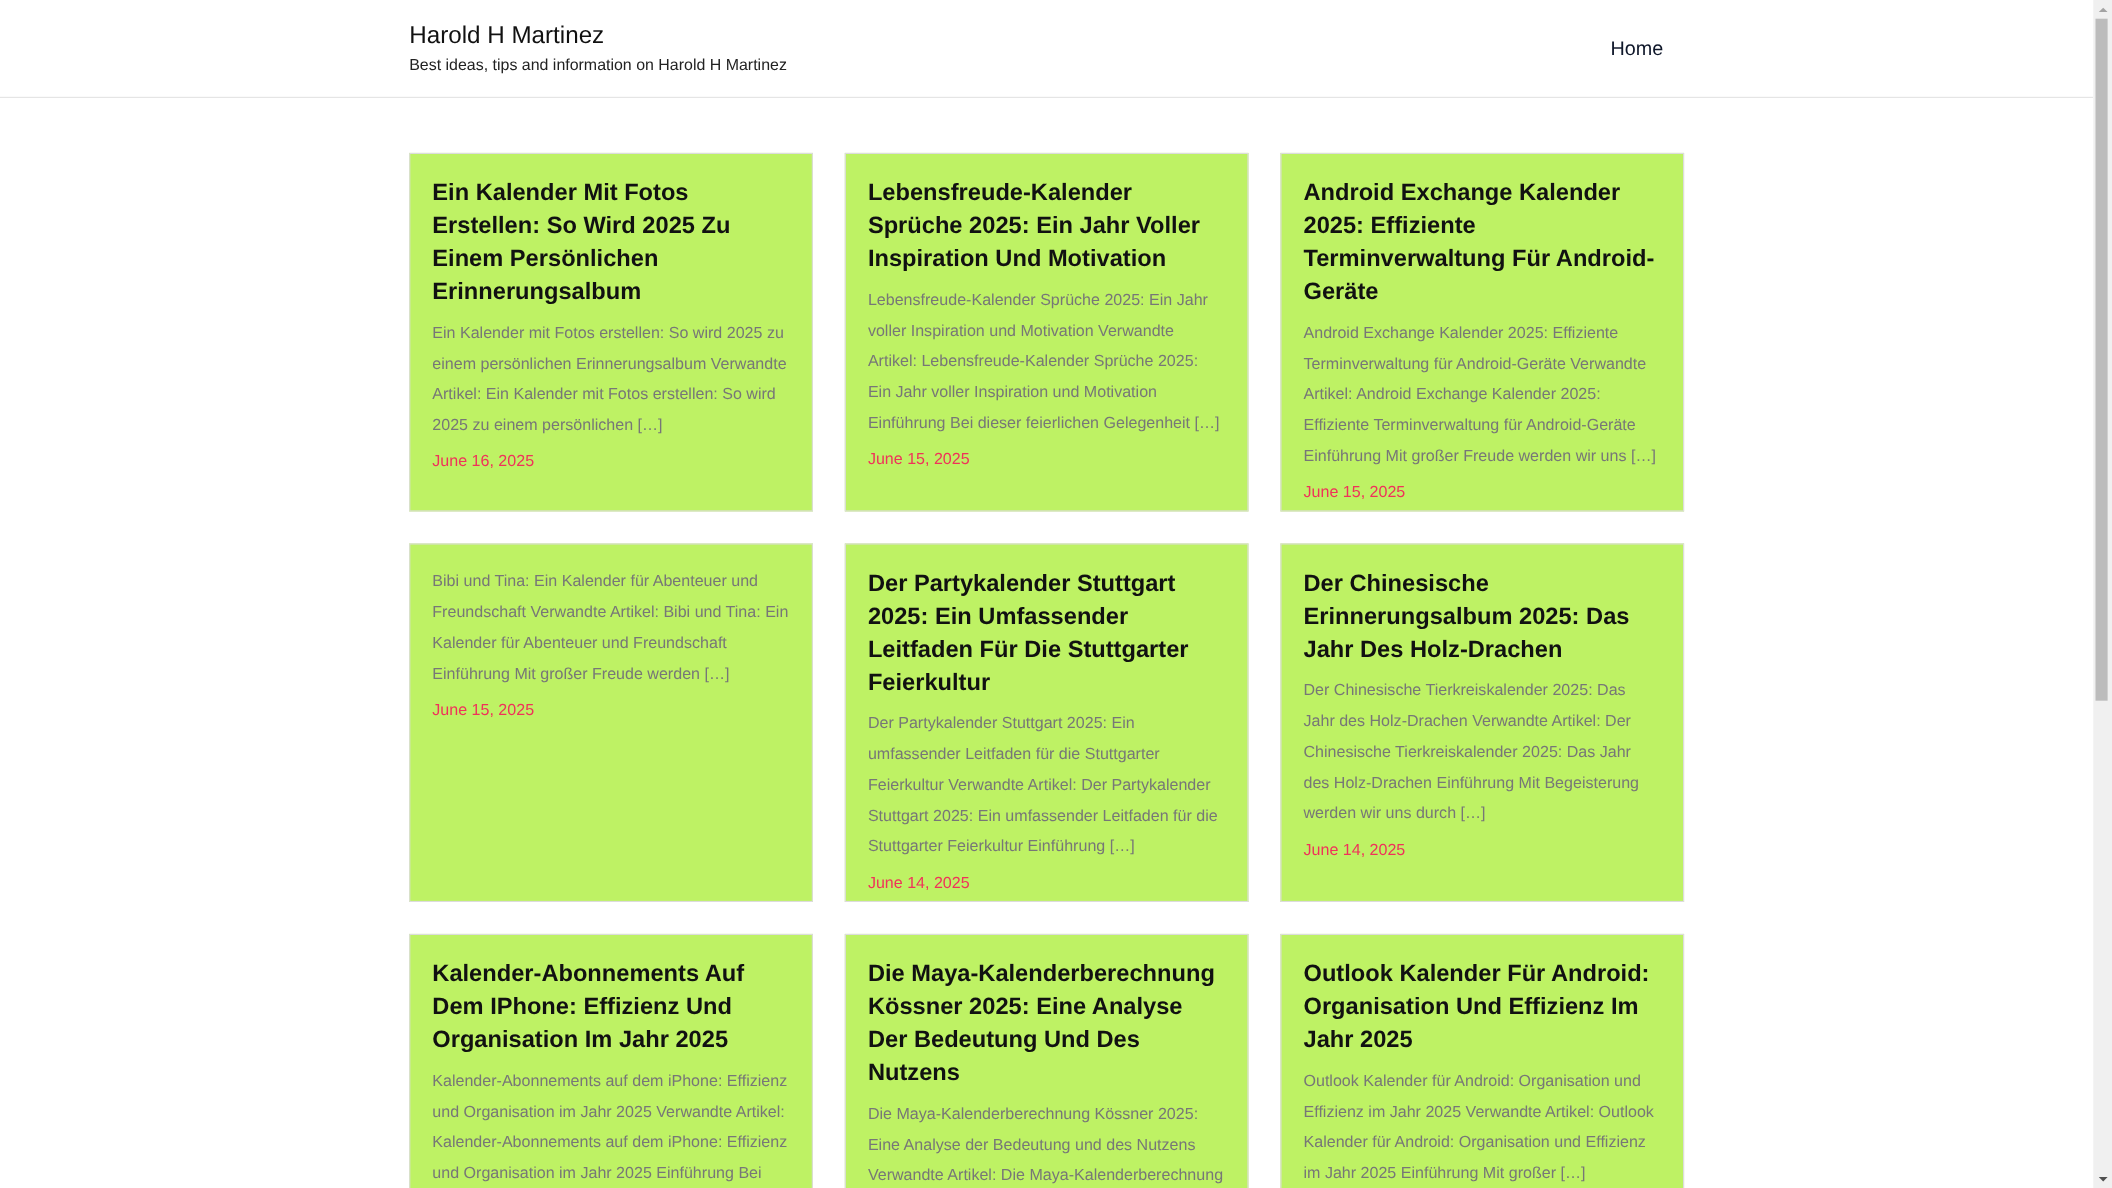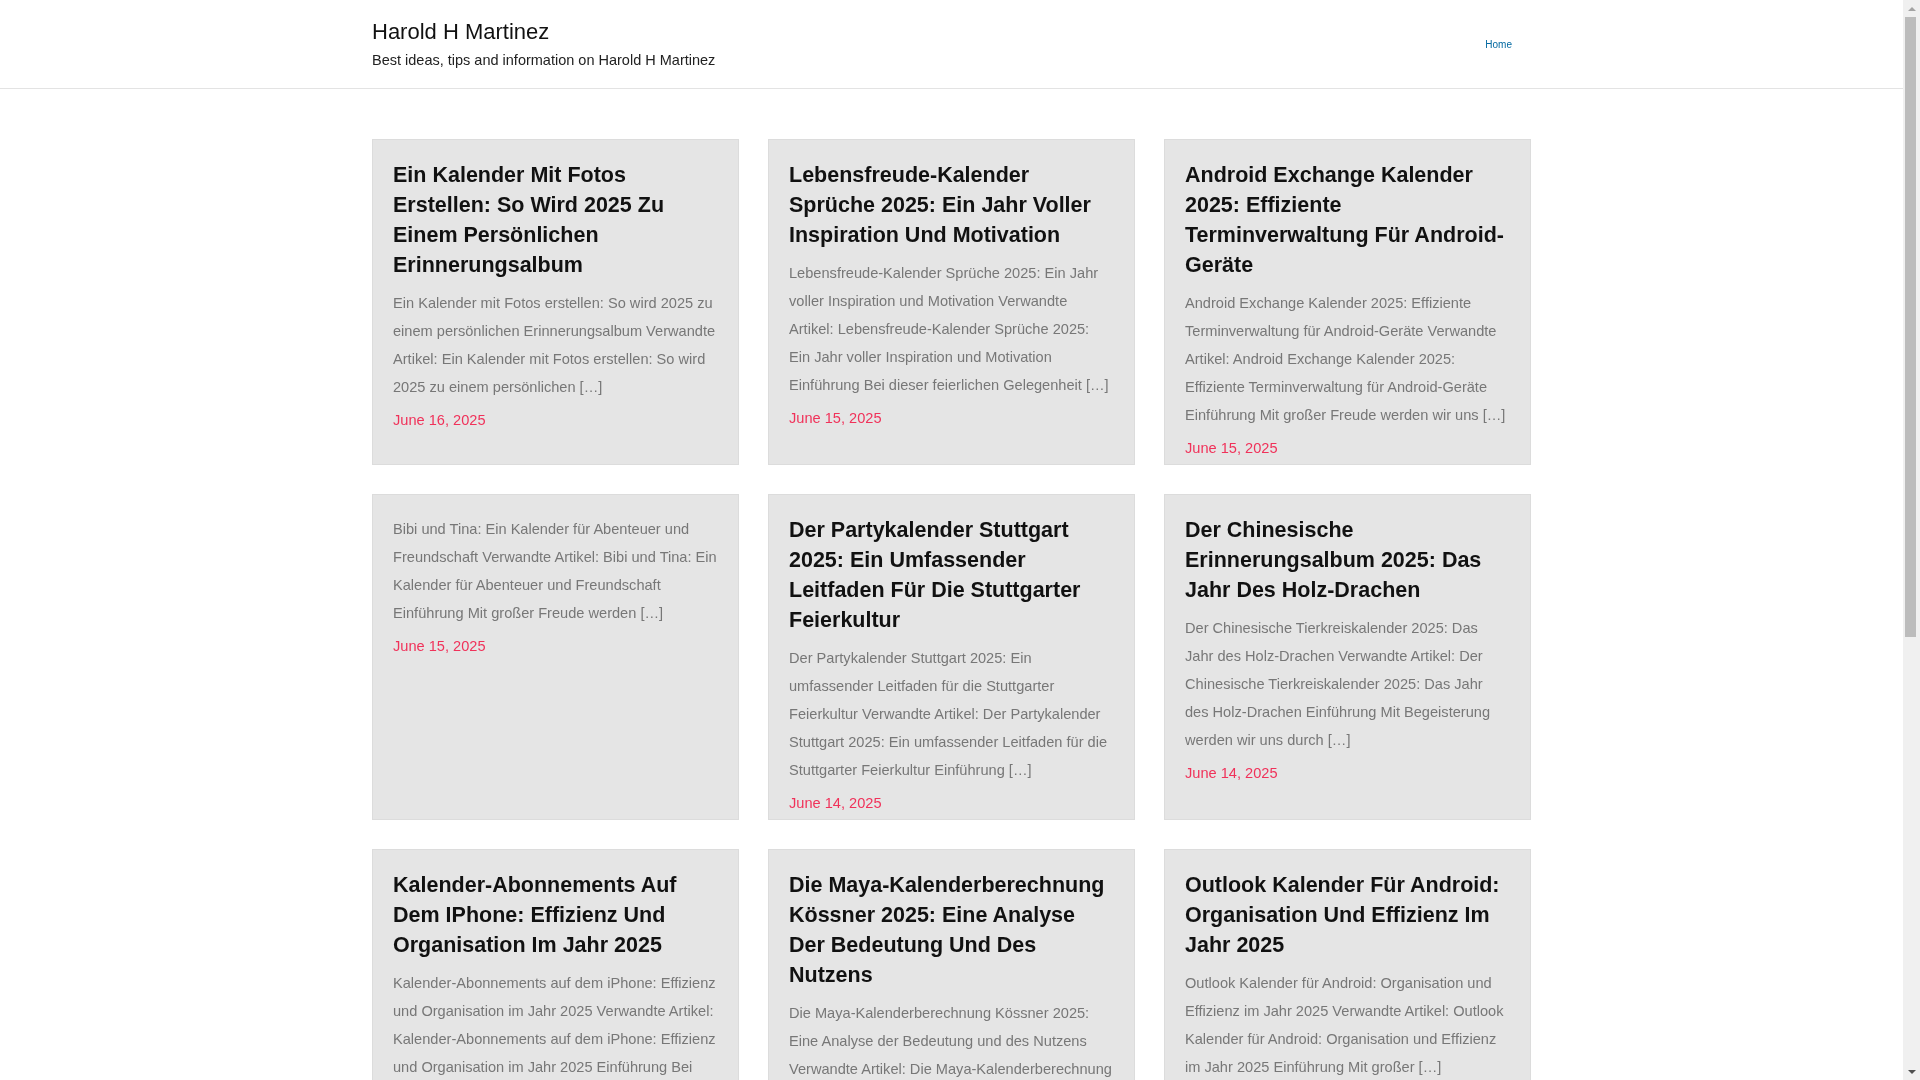--- a/index.html
+++ b/index.html
@@ -47,42 +47,42 @@
     margin-top: 5px;
     line-height: 18px;
     text-align: right;
   }
   .nav {
     position: absolute;
     right: 391px;
     top: 34px;
   }
   .nav a {
-    font-size: 10px;
-    color: #0369a1;
+    font-size: 18px;
+    color: #0f172a;
     text-decoration: none;
   }
   
   .grid {
     position: absolute;
     left: 372px;
     top: 139px;
     width: 1159px;
     display: grid;
     grid-template-columns: 367px 367px 367px;
     column-gap: 29px;
     row-gap: 29px;
   }
   .card {
     border: 1px solid #dcdcdc;
     box-sizing: border-box;
     padding: 20px 20px 20px 20px;
     height: 326px;
     overflow: hidden;
-    background: #e5e5e5;
+    background: #bef264;
   }
   .card-title {
     font-size: 21.5px;
     font-weight: bold;
     color: #111;
     line-height: 30px;
     margin: 0 0 9px 0;
     text-decoration: none;
     display: block;
   }

